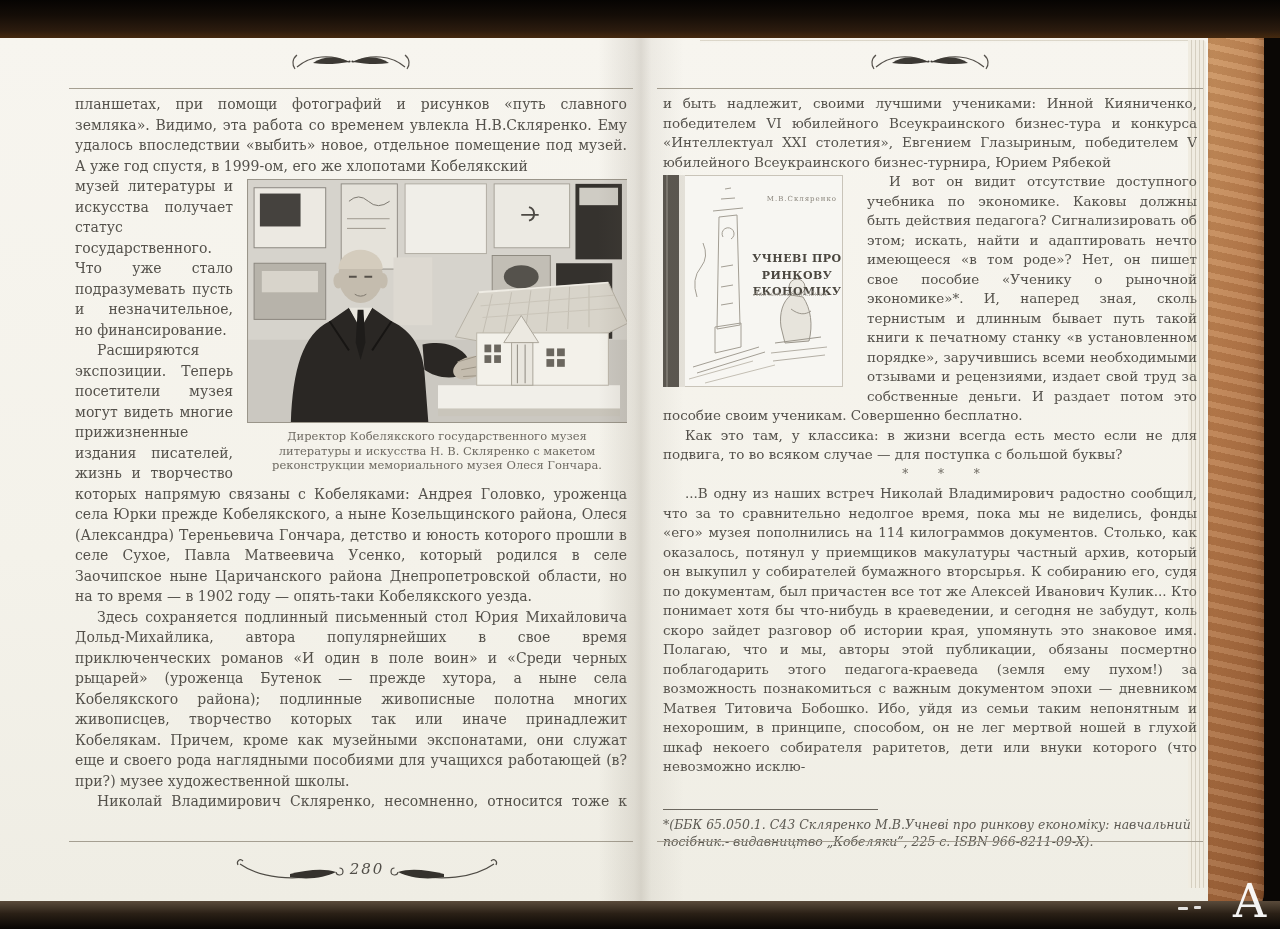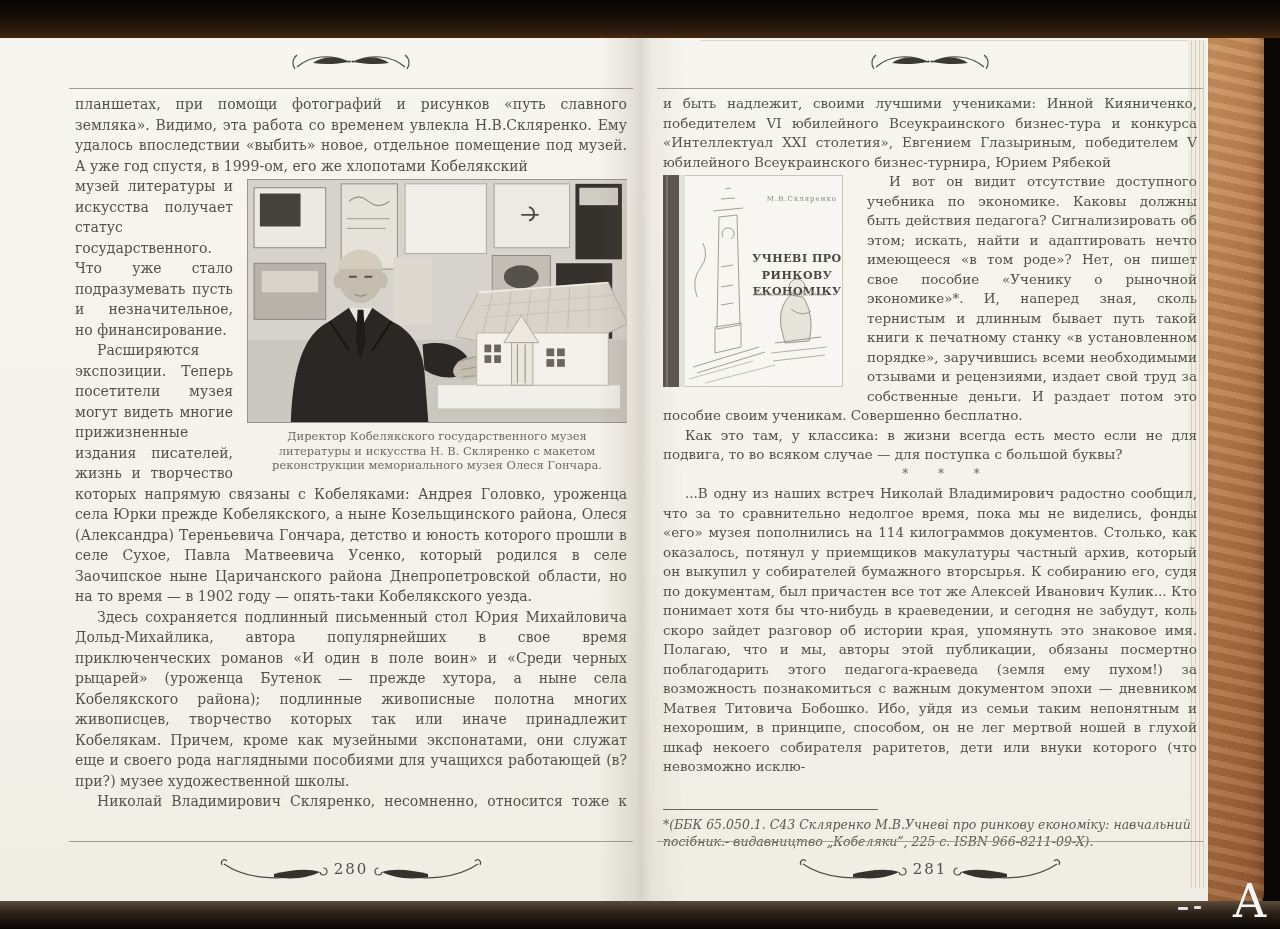--- a/index.html
+++ b/index.html
@@ -40,22 +40,22 @@
   .rule.top-rule{top:52px;}
   .rule.bottom-rule{bottom:60px;}
 
   .body-text{position:absolute;left:0;right:0;top:58px;overflow:hidden;
     text-align:justify;color:#54514b;}
   .page.left  .body-text{bottom:90px;font-size:14px;line-height:20.5px;}
   .page.right .body-text{bottom:128px;font-size:13.5px;line-height:19.5px;}
   .body-text p{margin:0;text-indent:22px;}
   .body-text p.noindent{text-indent:0;}
 
-  .pagenum-row{position:absolute;bottom:20px;left:0;width:100%;display:flex;
-    align-items:center;justify-content:center;}
+  .pagenum-row{position:absolute;bottom:20px;left:16px;width:100%;display:flex;
+    align-items:center;justify-content:center;font-style:italic;}
   .pagenum{font-size:15px;letter-spacing:2px;color:#514e48;}
   .flourish{display:block;}
   .flourish.mirror{transform:scaleX(-1);}
 
   
   .photo-float{float:right;width:380px;margin:3px 0 4px 14px;}
   .photo-float svg{display:block;width:380px;height:242px;border:1px solid #9a958a;background:#cbc8c1;}
   .photo-caption{margin-top:6px;padding:0 10px;text-align:center;
     font-size:11.5px;line-height:14.5px;color:#6e6a62;}
 
@@ -263,39 +263,20 @@
 
           <p>И вот он видит отсутствие доступного учебника по экономике. Каковы должны быть действия педагога? Сигнализировать об этом; искать, найти и адаптировать нечто имеющееся «в том роде»? Нет, он пишет свое пособие «Ученику о рыночной экономике»*. И, наперед зная, сколь тернистым и длинным бывает путь такой книги к печатному станку «в установленном порядке», заручившись всеми необходимыми отзывами и рецензиями, издает свой труд за собственные деньги.  И раздает потом это пособие своим ученикам. Совершенно бесплатно.</p>
           <p>Как это там, у классика: в жизни всегда есть место если не для подвига, то во всяком случае — для поступка с большой буквы?</p>
           <p class="separator">* * *</p>
           <p>...В одну из наших встреч Николай Владимирович радостно сообщил, что за то сравнительно недолгое время, пока мы не виделись, фонды «его» музея пополнились на 114 килограммов документов. Столько, как оказалось, потянул у приемщиков макулатуры частный архив, который он выкупил у собирателей бумажного вторсырья. К собиранию его, судя по документам, был причастен все тот же Алексей Иванович Кулик... Кто понимает хотя бы что-нибудь в краеведении, и сегодня не забудут, коль скоро зайдет разговор об истории края, упомянуть это знаковое имя. Полагаю, что и мы, авторы этой публикации, обязаны посмертно поблагодарить этого педагога-краеведа (земля ему пухом!) за возможность познакомиться с важным документом эпохи — дневником Матвея Титовича Бобошко. Ибо, уйдя из семьи таким непонятным и нехорошим, в принципе, способом, он не лег мертвой ношей в глухой шкаф некоего собирателя раритетов, дети или внуки которого (что невозможно исклю-</p>
         </div>
 
         <div class="footnote">*(ББК 65.050.1. С43 Скляренко М.В.Учневі про ринкову економіку: навчальний посібник.- видавництво „Кобеляки”, 225 с. ISBN 966-8211-09-X).</div>
 
         <div class="rule bottom-rule"></div>
-        <div class="pagenum-row">
-          <svg class="flourish" width="118" height="26" viewBox="0 0 118 26">
-            <g stroke="#4e4b45" stroke-width="1.2" fill="none">
-              <path d="M6,9 C4,5 8,2 11,5"></path>
-              <path d="M8,8 C28,22 60,26 100,17"></path>
-              <path d="M104,16 a3.5,3.5 0 1,0 3.5,-4"></path>
-            </g>
-            <path d="M58,21 C76,24 92,22 104,16 C92,12 74,14 58,18 Z" fill="#35322d"></path>
-          </svg>
-          <span class="pagenum">281</span>
-          <svg class="flourish mirror" width="118" height="26" viewBox="0 0 118 26">
-            <g stroke="#4e4b45" stroke-width="1.2" fill="none">
-              <path d="M6,9 C4,5 8,2 11,5"></path>
-              <path d="M8,8 C28,22 60,26 100,17"></path>
-              <path d="M104,16 a3.5,3.5 0 1,0 3.5,-4"></path>
-            </g>
-            <path d="M58,21 C76,24 92,22 104,16 C92,12 74,14 58,18 Z" fill="#35322d"></path>
-          </svg>
-        </div>
       </div>
     </div>
 
     <div class="gutter"></div>
   </div>
 
   <div class="band-bottom"></div>
   <div class="watermark">A</div>
   <div class="wm-tick t1"></div>
   <div class="wm-tick t2"></div>

